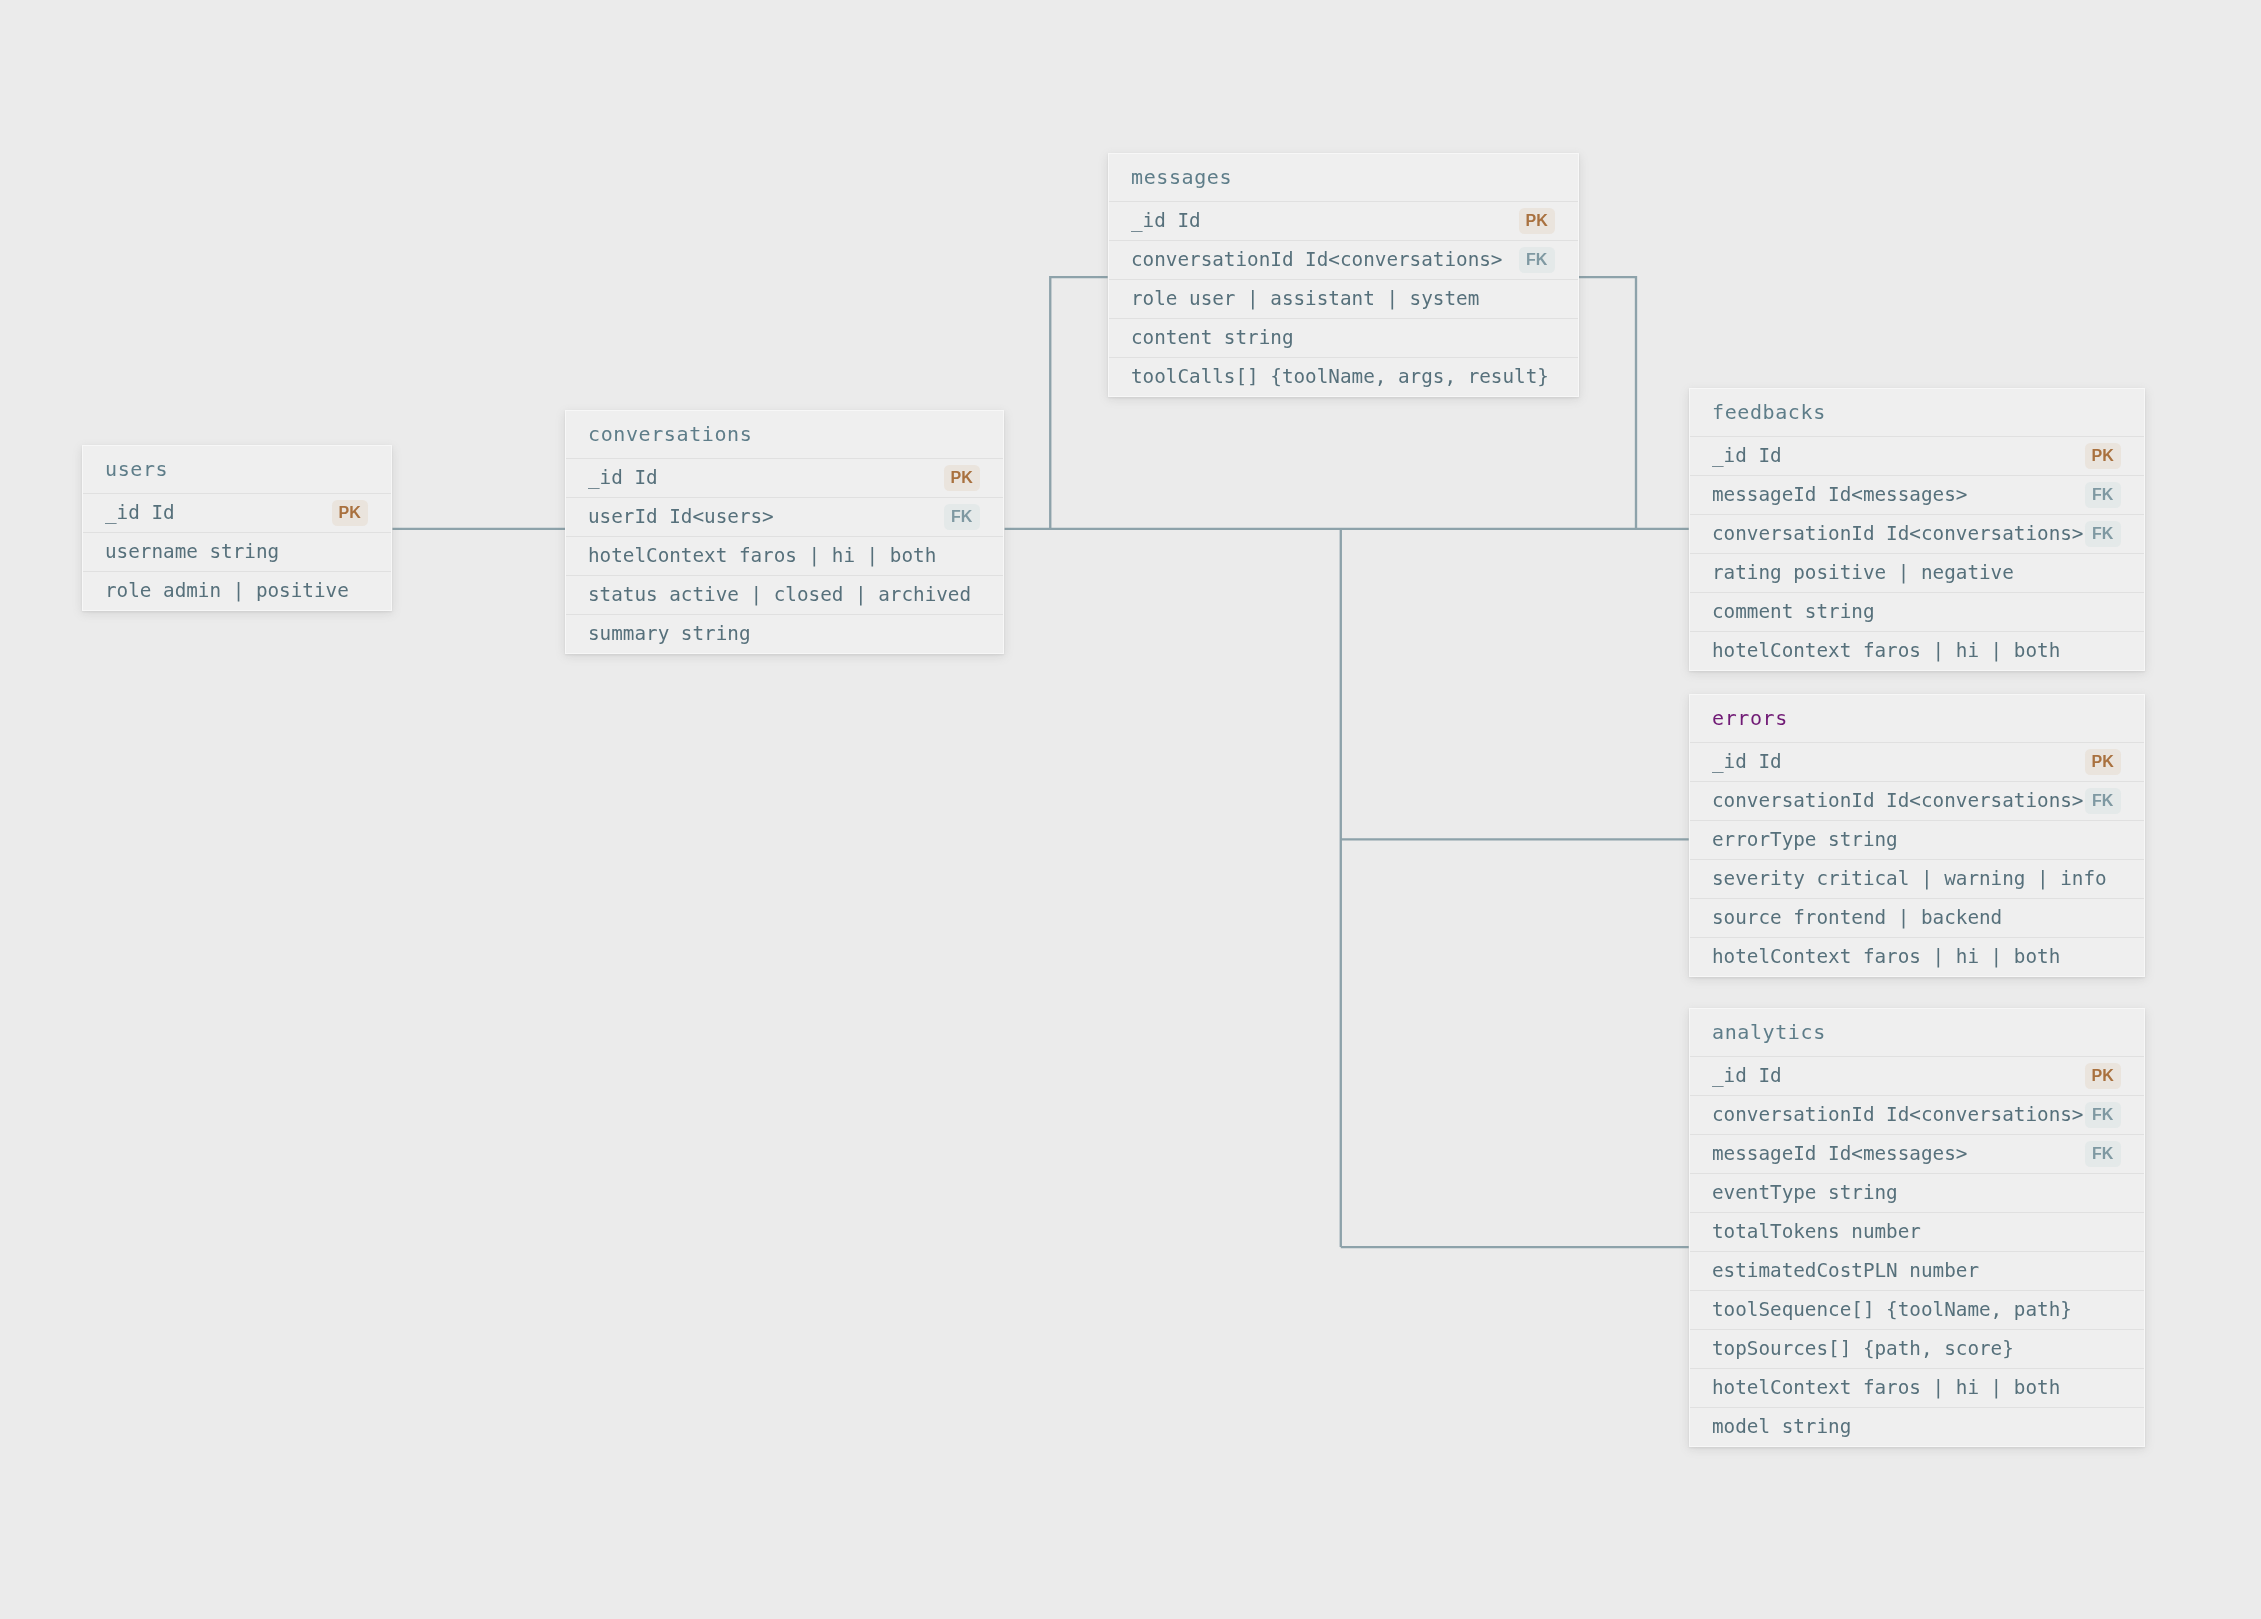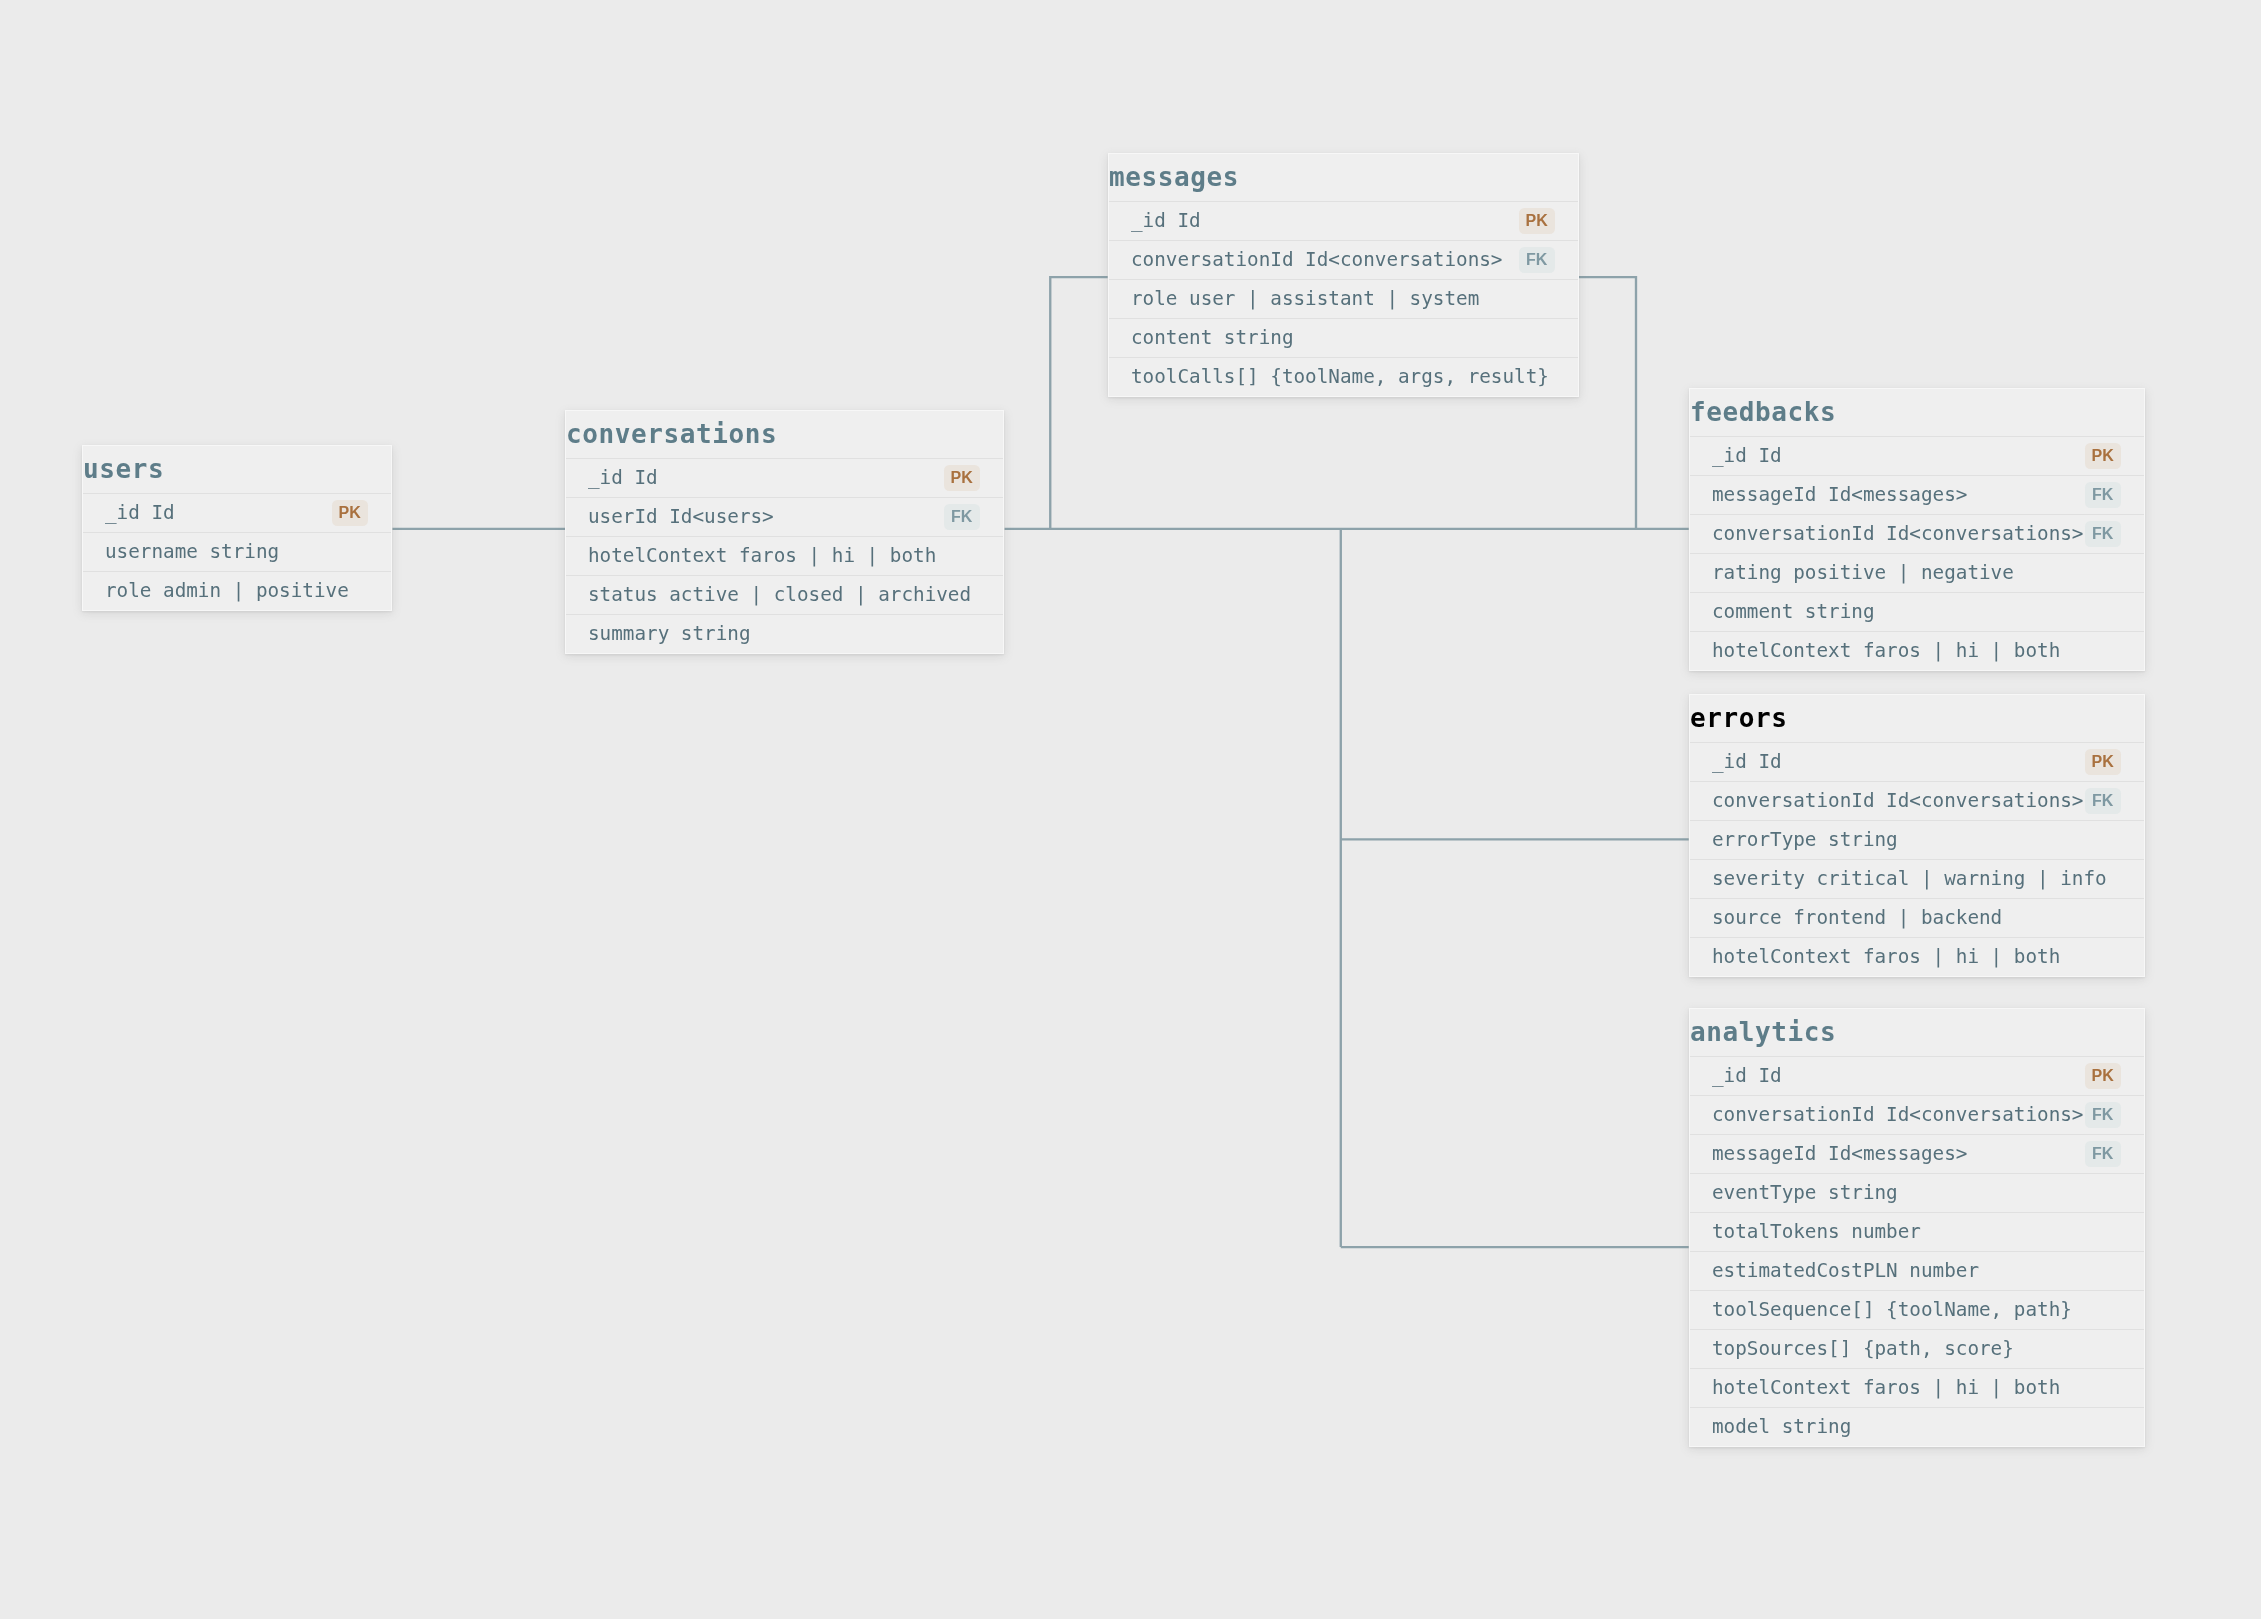--- a/index.html
+++ b/index.html
@@ -17,28 +17,29 @@
   .table {
     position: absolute;
     background: #efefef;
     border: 1.2px solid #f7f7f7;
     box-shadow: 0 2.9px 9.4px rgba(110,110,110,0.18), 0 0.6px 1.8px rgba(110,110,110,0.12);
     box-sizing: border-box;
   }
   .title {
     height: 47px;
     line-height: 47px;
-    font-size: 26px;
-    font-weight: 700;
+    padding-left: 22px;
+    font-size: 20px;
+    font-weight: 400;
     letter-spacing: 0.6px;
     color: #5e7d89;
     white-space: nowrap;
     overflow: hidden;
   }
-  .title.muted { color: #000000; }
+  .title.muted { color: #701a75; }
   .row {
     position: relative;
     height: 39px;
     line-height: 38px;
     border-top: 1.2px solid #e0e0e0;
     box-sizing: border-box;
     white-space: nowrap;
     overflow: hidden;
   }
   .field {

